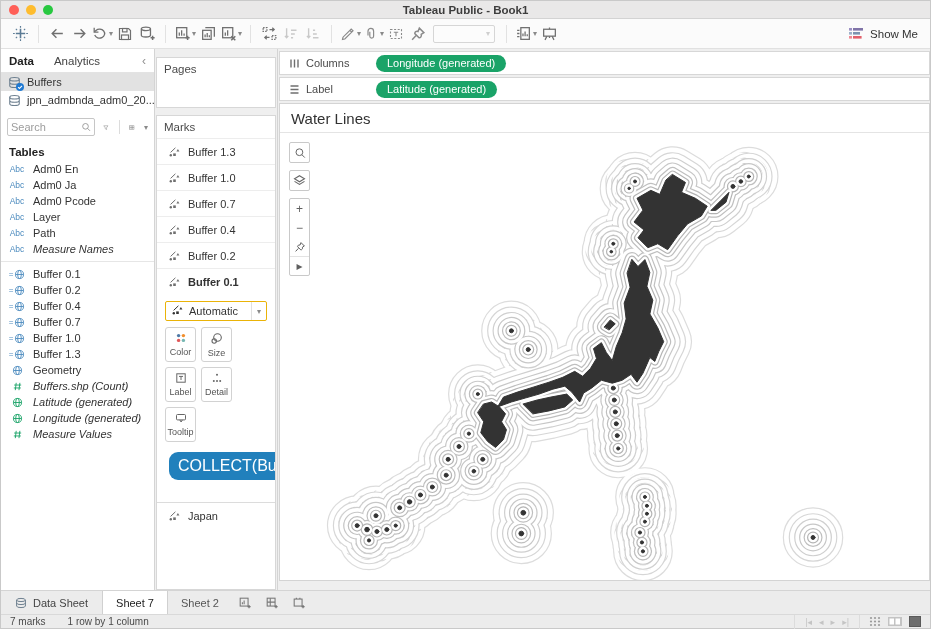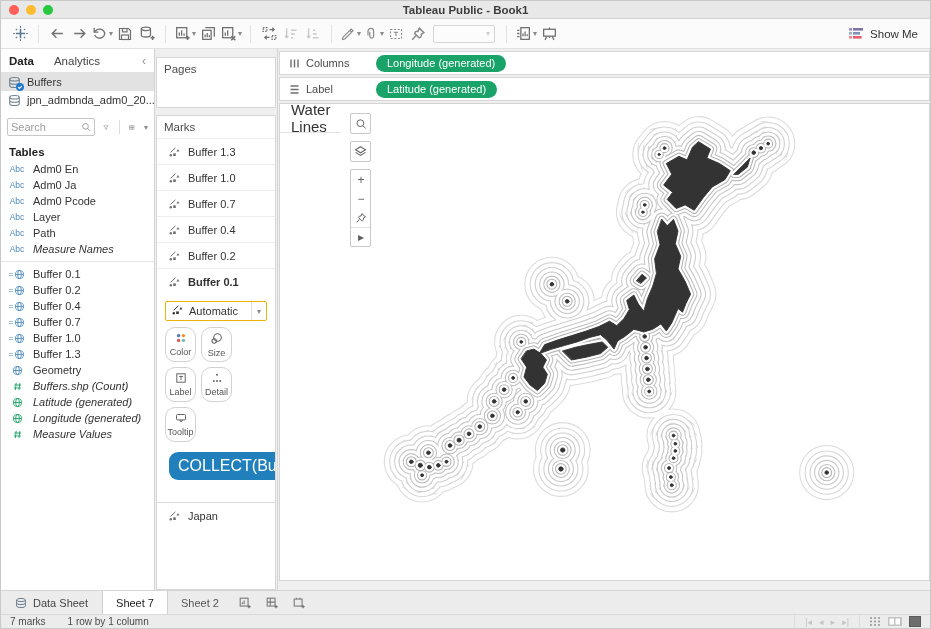--- a/index.html
+++ b/index.html
@@ -58,32 +58,32 @@
   .card-label{padding:5px 7px;color:#4a4a4a;font-size:11.5px}
   .card.pages{height:51px}
   .card.filters{height:55px}
   .card.marks{flex:1;margin-bottom:0;display:flex;flex-direction:column;overflow:hidden}
   .mlayer{display:flex;align-items:center;gap:8px;height:26px;padding:0 11px;border-top:1px solid #ededed;color:#333}
   .mlayer .ml-ic{color:#6f6f6f;display:flex}
   .mlayer.active{font-weight:bold}
   .mtype{margin:7px 8px 6px;border:1px solid #eab308;height:20px;display:flex;align-items:center;padding:0 5px;gap:6px;border-radius:2px;background:#fff;color:#333}
   .mtype .dd{margin-left:auto;border-left:1px solid #e0e0e0;padding-left:5px;height:100%;display:flex;align-items:center}
   .mbtns{display:flex;flex-wrap:wrap;gap:5px;padding:0 8px}
-  .mbtn{width:31px;height:35px;border:1px solid #d2d2d2;border-radius:10px;display:flex;flex-direction:column;align-items:center;justify-content:center;gap:3px;font-size:9px;color:#555;background:#fff}
+  .mbtn{width:31px;height:35px;border:1px solid #d2d2d2;border-radius:3px;display:flex;flex-direction:column;align-items:center;justify-content:center;gap:3px;font-size:9px;color:#555;background:#fff}
   .pill-row{display:flex;align-items:center;gap:4px;padding:10px 6px 8px 8px}
   .pill{height:28px;border-radius:9px;display:flex;align-items:center;padding:0 9px;font-size:16px;color:#fff;white-space:nowrap}
   .pill.blue{background:#2180bc}
   .pill.green{background:#1aa368;height:17px;font-size:11px;padding:0 11px}
   .japan-row{margin-top:14px;border-top:1px solid #dcdcdc}
 
   
   .viz{flex:1;display:flex;flex-direction:column;background:#efefef;min-width:0}
   .shelf-row{display:flex;align-items:center;border:1px solid #d7d7d7;background:#fff;height:24px;margin:2px 0 0 1px}
   .shelf-row .shelf-head{display:flex;align-items:center;gap:6px;width:96px;flex:0 0 96px;padding:0 9px;color:#4a4a4a}
-  .sheet{flex:1;margin:2px 0 9px 1px;border:1px solid #d4d4d4;background:#fff;display:flex;flex-direction:row;overflow:hidden;position:relative}
+  .sheet{flex:1;margin:2px 0 9px 1px;border:1px solid #d4d4d4;background:#fff;display:flex;flex-direction:column;overflow:hidden;position:relative}
   .sheet-title{height:29px;flex:0 0 29px;display:flex;align-items:center;padding:0 11px;font-size:15px;color:#323232;border-bottom:1px solid #e4e4e4}
   .map-wrap{position:relative;flex:1;overflow:hidden}
   .map-wrap svg.map{position:absolute;left:0;top:0;width:100%;height:100%}
   .map-controls{position:absolute;left:9px;top:9px;display:flex;flex-direction:column;z-index:2}
   .mapbtn{width:21px;height:21px;border:1px solid #c9c9c9;background:#fff;border-radius:2px;display:flex;align-items:center;justify-content:center;color:#666;margin-bottom:7px}
   .zoomstack{width:21px;border:1px solid #c9c9c9;background:#fff;border-radius:2px;display:flex;flex-direction:column}
   .zi{height:19px;display:flex;align-items:center;justify-content:center;color:#5f5f5f;font-size:12px}
   .zi.divtop{border-top:1px solid #e3e3e3}
 
   

